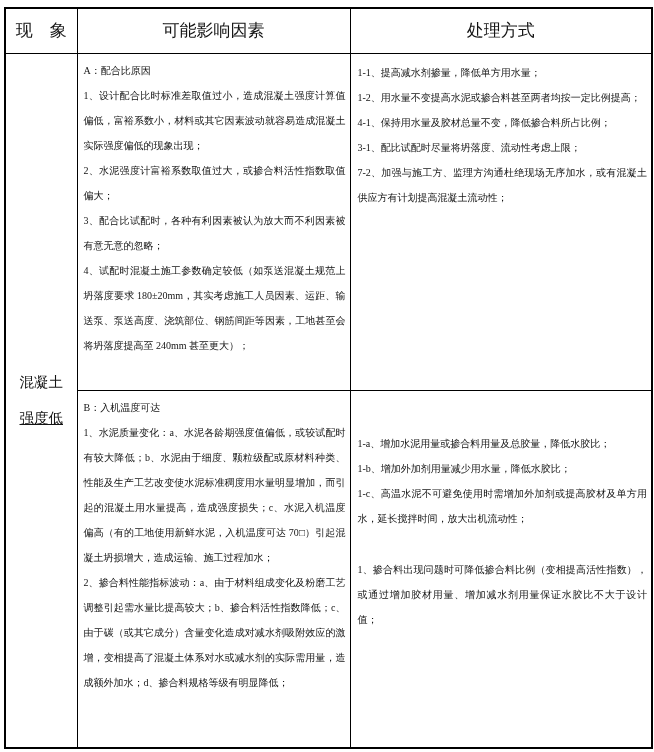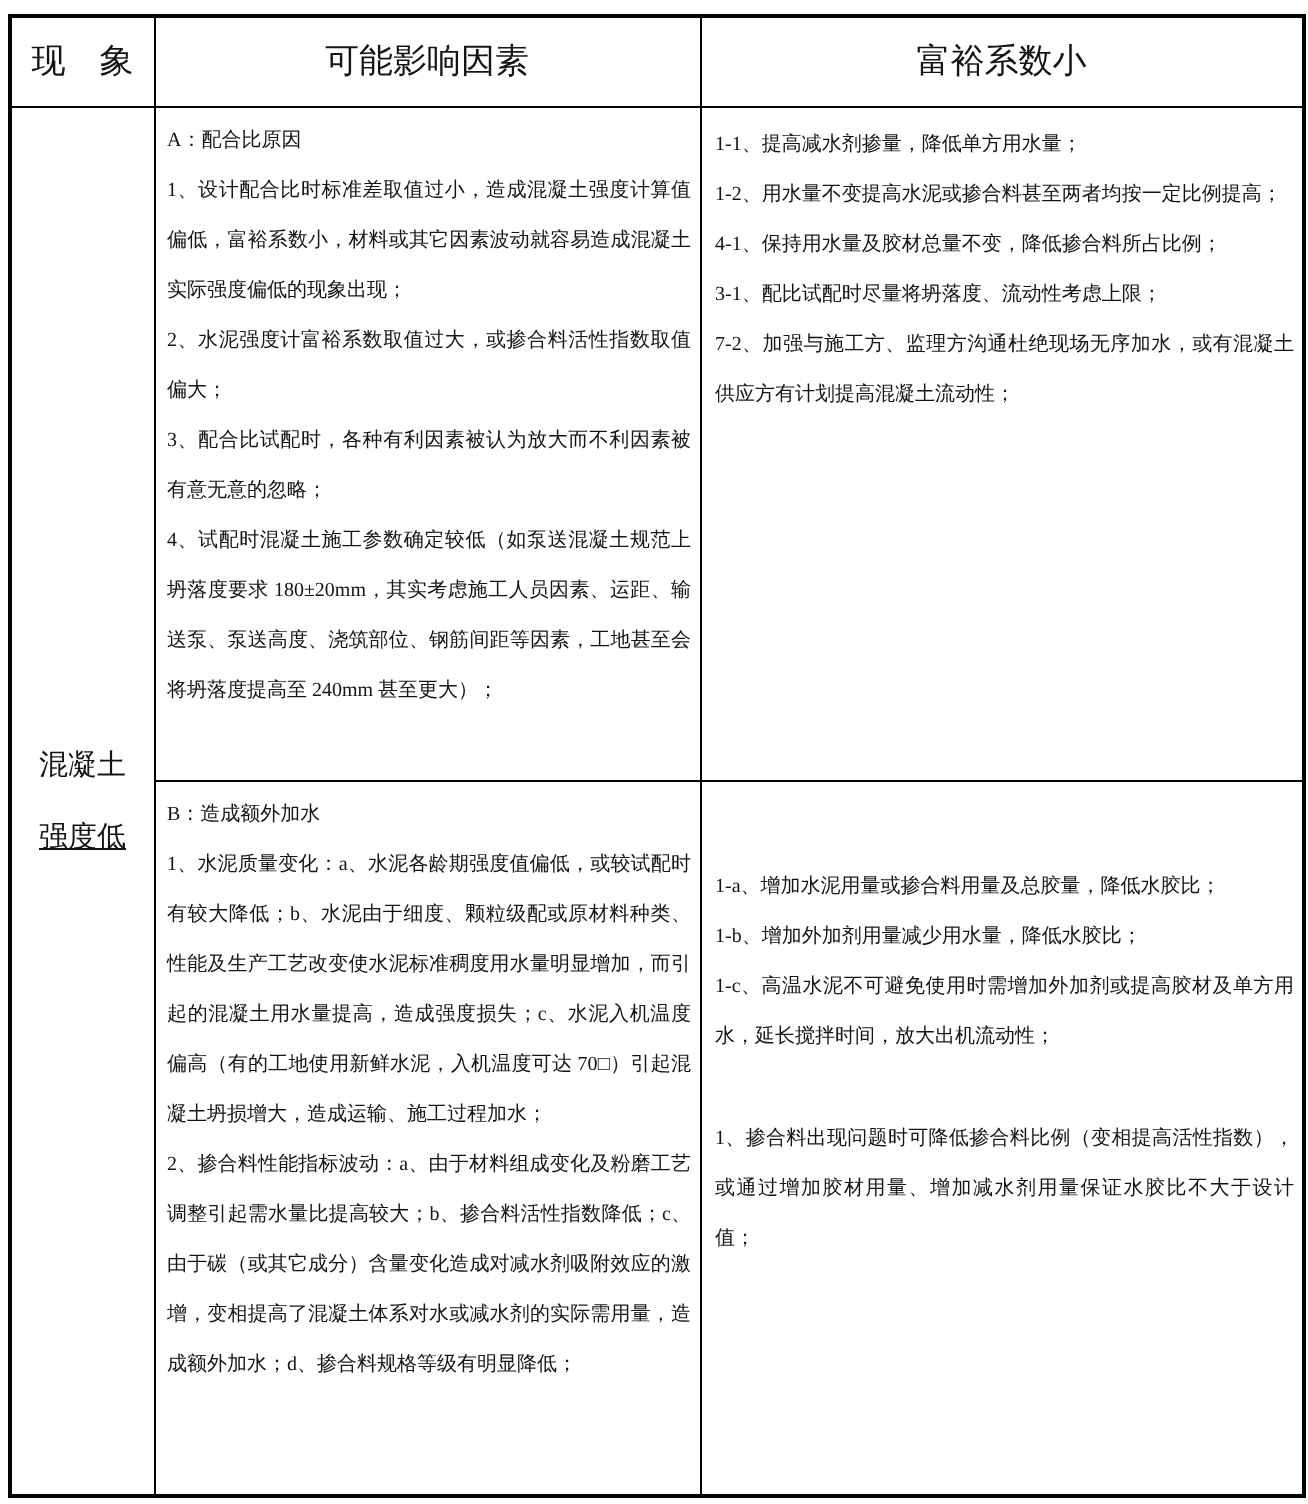--- a/index.html
+++ b/index.html
@@ -69,21 +69,21 @@
   <table class="doc-table">
     <colgroup>
       <col style="width:72px">
       <col style="width:273px">
       <col style="width:302px">
     </colgroup>
     <thead>
       <tr>
         <th>现　象</th>
         <th>可能影响因素</th>
-        <th>富裕系数小</th>
+        <th>处理方式</th>
       </tr>
     </thead>
     <tbody>
       <tr class="body-row-1">
         <td rowspan="2" class="cell-phenomenon">
           <div class="ph-line1">混凝土</div>
           <div class="ph-line2">强度低</div>
         </td>
         <td class="cell-text">
           <p>A：配合比原因</p>
@@ -95,21 +95,21 @@
         <td class="cell-text cell-treat-1">
           <p>1-1、提高减水剂掺量，降低单方用水量；</p>
           <p>1-2、用水量不变提高水泥或掺合料甚至两者均按一定比例提高；</p>
           <p>4-1、保持用水量及胶材总量不变，降低掺合料所占比例；</p>
           <p>3-1、配比试配时尽量将坍落度、流动性考虑上限；</p>
           <p>7-2、加强与施工方、监理方沟通杜绝现场无序加水，或有混凝土供应方有计划提高混凝土流动性；</p>
         </td>
       </tr>
       <tr class="body-row-2">
         <td class="cell-text">
-          <p>B：造成额外加水</p>
+          <p>B：入机温度可达</p>
           <p>1、水泥质量变化：a、水泥各龄期强度值偏低，或较试配时有较大降低；b、水泥由于细度、颗粒级配或原材料种类、性能及生产工艺改变使水泥标准稠度用水量明显增加，而引起的混凝土用水量提高，造成强度损失；c、水泥入机温度偏高（有的工地使用新鲜水泥，入机温度可达 70□）引起混凝土坍损增大，造成运输、施工过程加水；</p>
           <p>2、掺合料性能指标波动：a、由于材料组成变化及粉磨工艺调整引起需水量比提高较大；b、掺合料活性指数降低；c、由于碳（或其它成分）含量变化造成对减水剂吸附效应的激增，变相提高了混凝土体系对水或减水剂的实际需用量，造成额外加水；d、掺合料规格等级有明显降低；</p>
         </td>
         <td class="cell-text cell-treat-2">
           <p>1-a、增加水泥用量或掺合料用量及总胶量，降低水胶比；</p>
           <p>1-b、增加外加剂用量减少用水量，降低水胶比；</p>
           <p>1-c、高温水泥不可避免使用时需增加外加剂或提高胶材及单方用水，延长搅拌时间，放大出机流动性；</p>
           <p class="gap-before">1、掺合料出现问题时可降低掺合料比例（变相提高活性指数），或通过增加胶材用量、增加减水剂用量保证水胶比不大于设计值；</p>
 
         </td>

